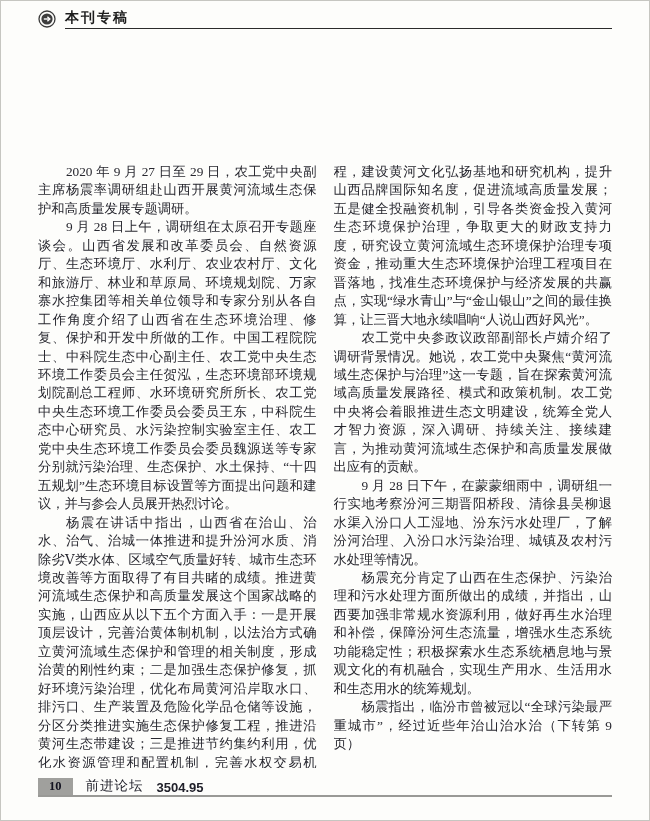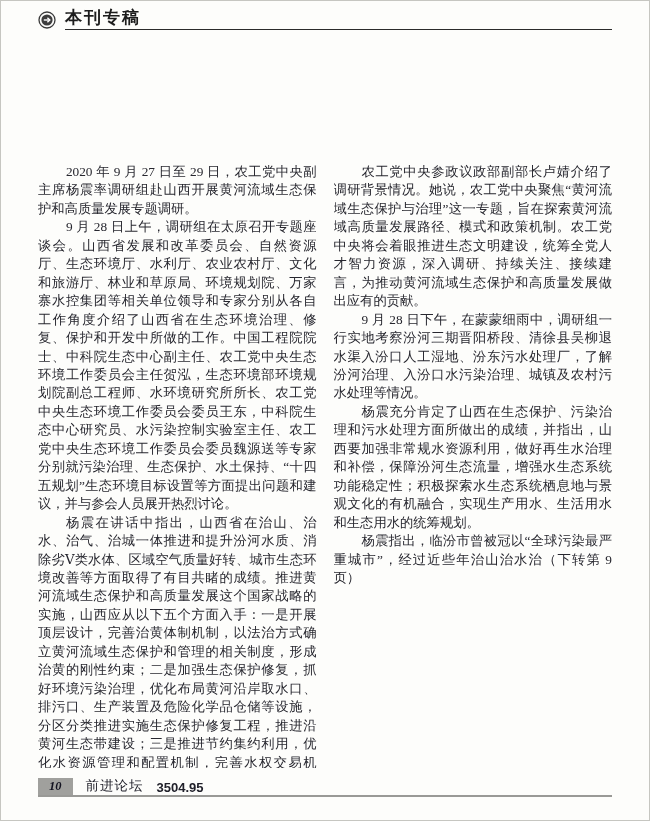--- a/index.html
+++ b/index.html
@@ -36,21 +36,21 @@
     margin-bottom: 1px;
     flex: 0 0 auto;
   }
   .hdr-rule {
     flex: 1;
     border-bottom: 1.5px solid #2b2b2b;
     padding-bottom: 3px;
     line-height: 1;
   }
   .hdr-label {
-    font-size: 17px;
+    font-size: 14px;
     font-weight: bold;
     letter-spacing: 2px;
     color: #1d1d1d;
     text-align: center;
   }
   
   .title {
     position: absolute;
     top: 40px;
     left: 0;
@@ -105,21 +105,20 @@
     padding-bottom: 0;
   }
   .pagenum {
     background: #a0a09d;
     color: #121220;
     font-weight: bold;
     font-size: 12.5px;
     line-height: 15px;
     padding: 1px 11px 1px;
     font-family: "Liberation Serif", "DejaVu Serif", serif;
-    font-style: italic;
   }
   .journal {
     font-weight: normal;
     font-size: 13.5px;
     color: #20202a;
     letter-spacing: 1px;
     margin-top: 20px;
   }
   .issue {
     font-size: 13px;
@@ -150,20 +149,21 @@
     <br>
   </h1>
 
   <div class="columns">
     <div class="col">
       <p>2020 年 9 月 27 日至 29 日，农工党中央副主席杨震率调研组赴山西开展黄河流域生态保护和高质量发展专题调研。</p>
       <p>9 月 28 日上午，调研组在太原召开专题座谈会。山西省发展和改革委员会、自然资源厅、生态环境厅、水利厅、农业农村厅、文化和旅游厅、林业和草原局、环境规划院、万家寨水控集团等相关单位领导和专家分别从各自工作角度介绍了山西省在生态环境治理、修复、保护和开发中所做的工作。中国工程院院士、中科院生态中心副主任、农工党中央生态环境工作委员会主任贺泓，生态环境部环境规划院副总工程师、水环境研究所所长、农工党中央生态环境工作委员会委员王东，中科院生态中心研究员、水污染控制实验室主任、农工党中央生态环境工作委员会委员魏源送等专家分别就污染治理、生态保护、水土保持、“十四五规划”生态环境目标设置等方面提出问题和建议，并与参会人员展开热烈讨论。</p>
       <p>杨震在讲话中指出，山西省在治山、治水、治气、治城一体推进和提升汾河水质、消除劣Ⅴ类水体、区域空气质量好转、城市生态环境改善等方面取得了有目共睹的成绩。推进黄河流域生态保护和高质量发展这个国家战略的实施，山西应从以下五个方面入手：一是开展顶层设计，完善治黄体制机制，以法治方式确立黄河流域生态保护和管理的相关制度，形成治黄的刚性约束；二是加强生态保护修复，抓好环境污染治理，优化布局黄河沿岸取水口、排污口、生产装置及危险化学品仓储等设施，分区分类推进实施生态保护修复工程，推进沿黄河生态带建设；三是推进节约集约利用，优化水资源管理和配置机制，完善水权交易机制，提高水安全保障水平；四是经济文化双轮驱动，在加快调整产业结构的同时大力弘扬黄河文化，实施黄河文化遗产系统保护工</p>
     </div>
     <div class="col">
+      <p class="cont">程，建设黄河文化弘扬基地和研究机构，提升山西品牌国际知名度，促进流域高质量发展；五是健全投融资机制，引导各类资金投入黄河生态环境保护治理，争取更大的财政支持力度，研究设立黄河流域生态环境保护治理专项资金，推动重大生态环境保护治理工程项目在晋落地，找准生态环境保护与经济发展的共赢点，实现“绿水青山”与“金山银山”之间的最佳换算，让三晋大地永续唱响“人说山西好风光”。</p>
       <p>农工党中央参政议政部副部长卢婧介绍了调研背景情况。她说，农工党中央聚焦“黄河流域生态保护与治理”这一专题，旨在探索黄河流域高质量发展路径、模式和政策机制。农工党中央将会着眼推进生态文明建设，统筹全党人才智力资源，深入调研、持续关注、接续建言，为推动黄河流域生态保护和高质量发展做出应有的贡献。</p>
       <p>9 月 28 日下午，在蒙蒙细雨中，调研组一行实地考察汾河三期晋阳桥段、清徐县吴柳退水渠入汾口人工湿地、汾东污水处理厂，了解汾河治理、入汾口水污染治理、城镇及农村污水处理等情况。</p>
       <p>杨震充分肯定了山西在生态保护、污染治理和污水处理方面所做出的成绩，并指出，山西要加强非常规水资源利用，做好再生水治理和补偿，保障汾河生态流量，增强水生态系统功能稳定性；积极探索水生态系统栖息地与景观文化的有机融合，实现生产用水、生活用水和生态用水的统筹规划。</p>
       <p>杨震指出，临汾市曾被冠以“全球污染最严重城市”，经过近些年治山治水治（下转第 9 页）</p>
     </div>
   </div>
 
   <div class="footer">
     <span class="pagenum">10</span>
     <span class="journal">前进论坛</span>

